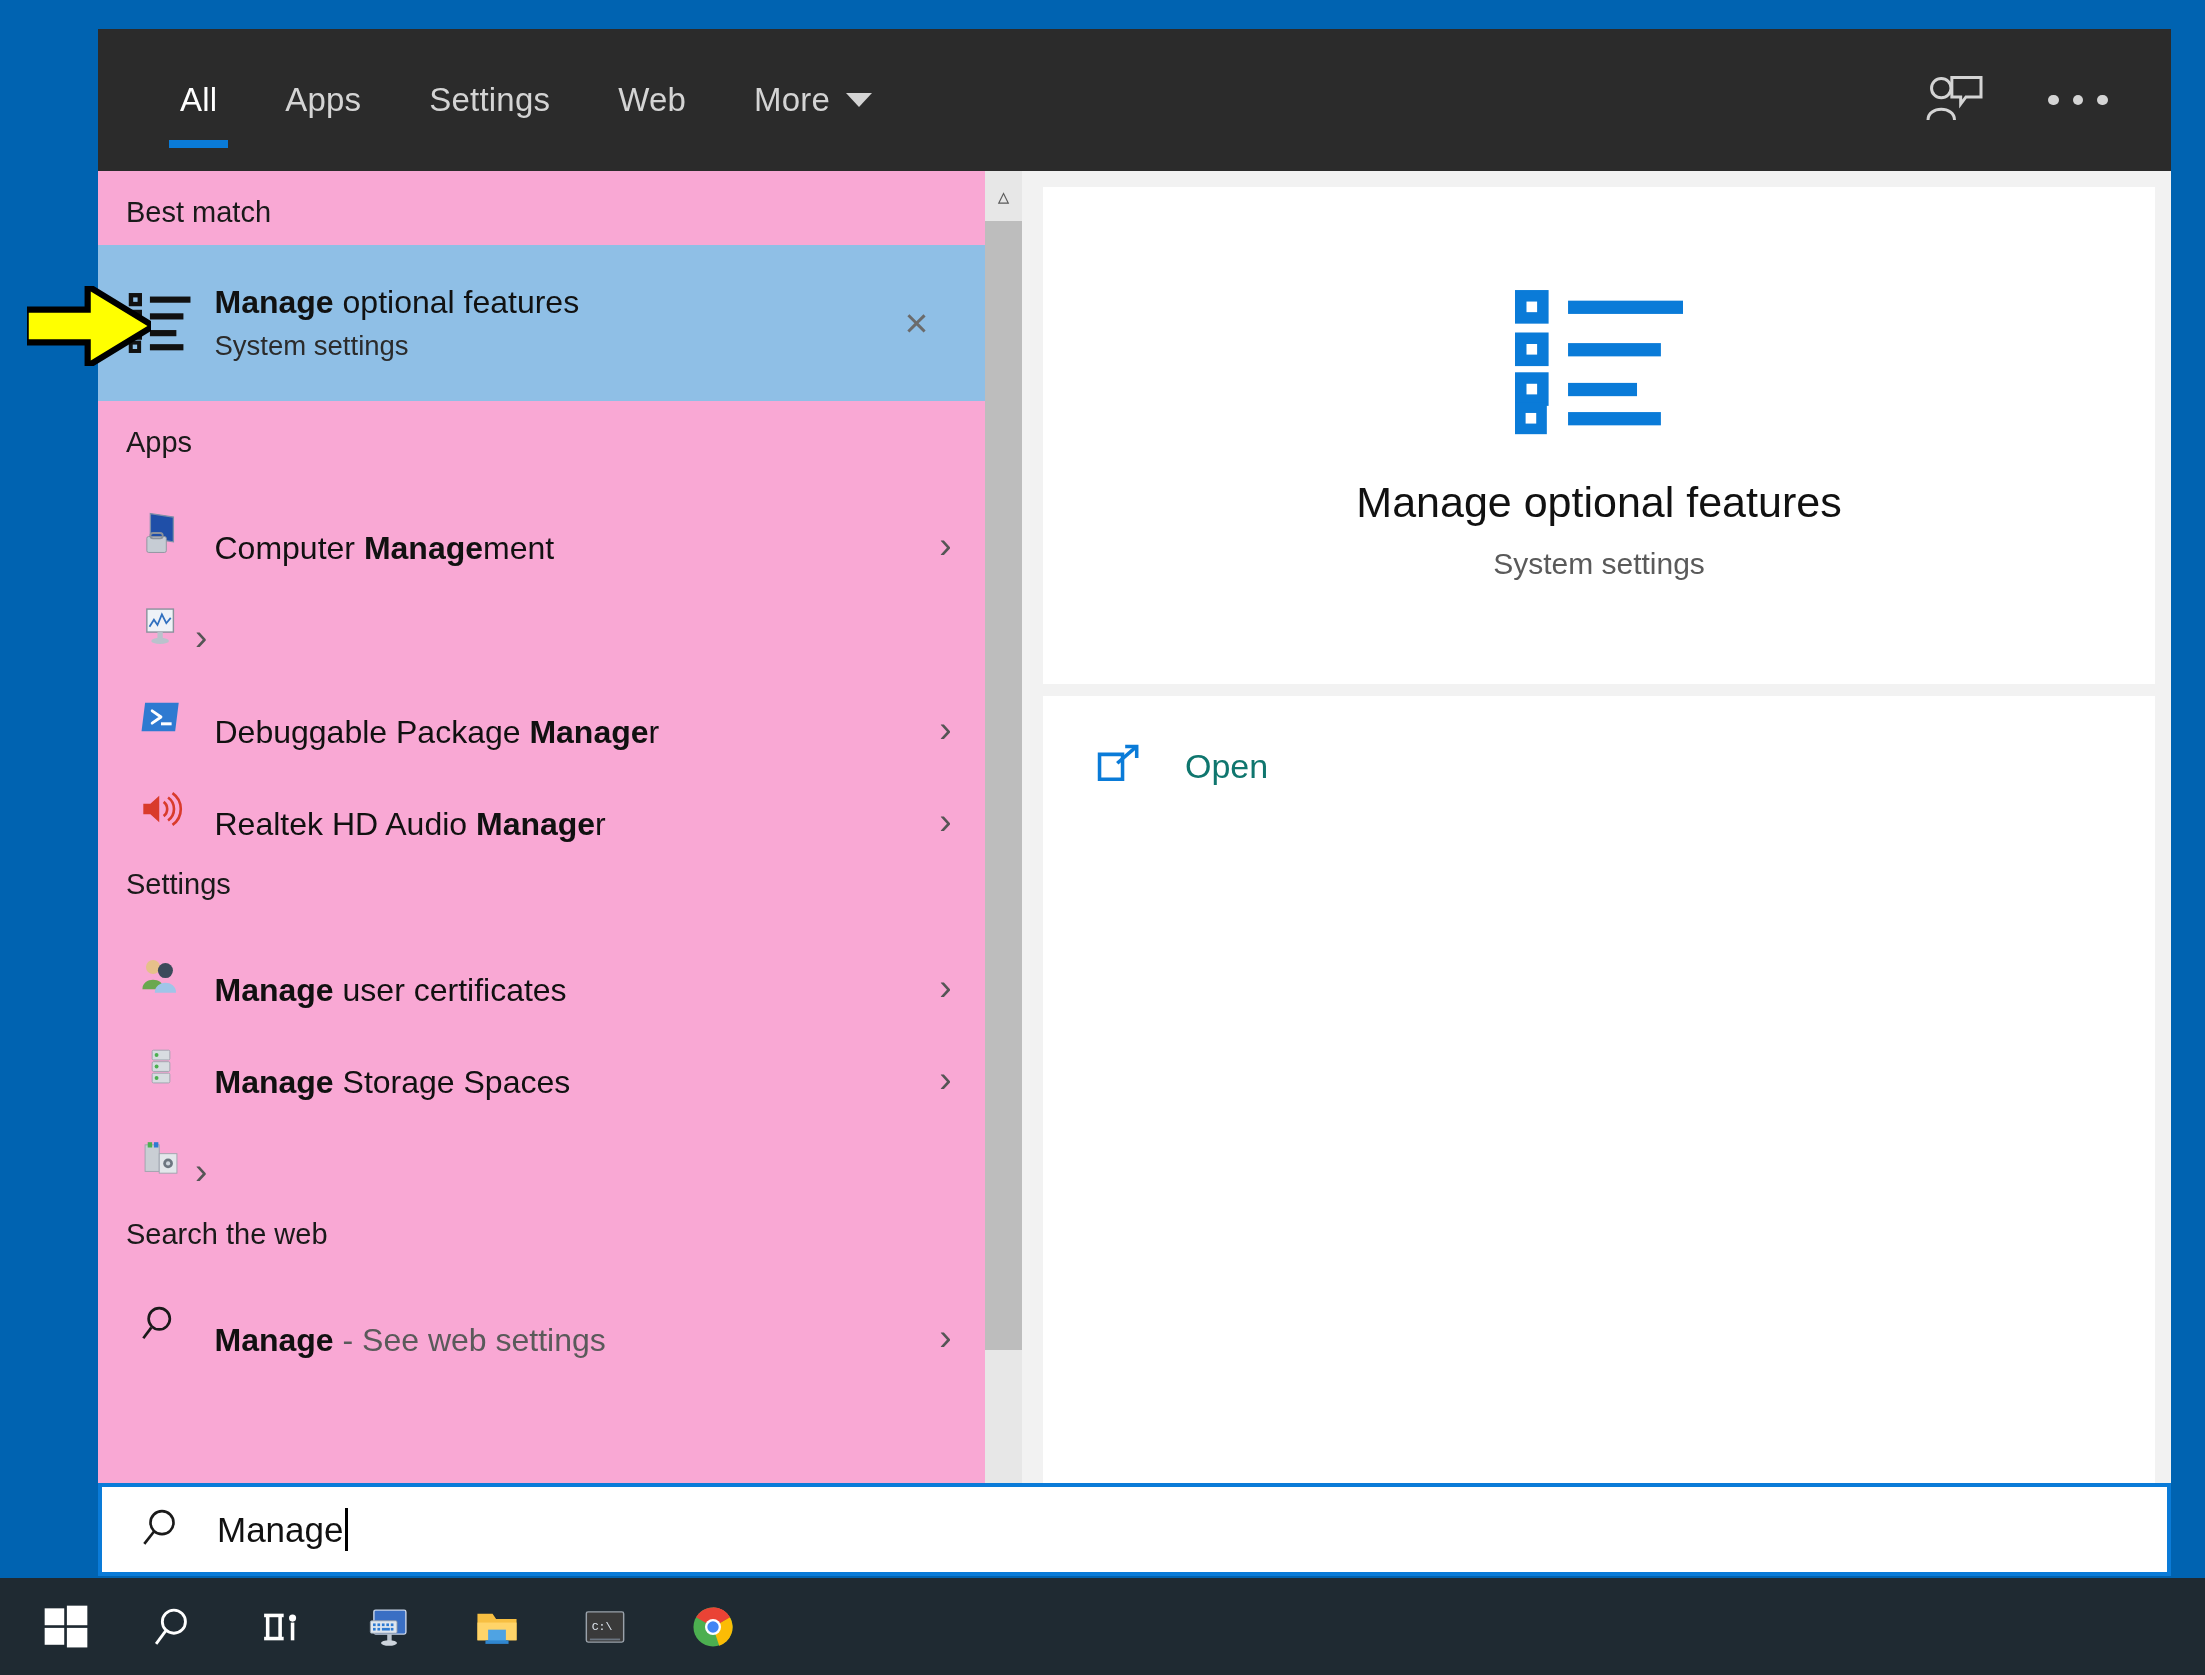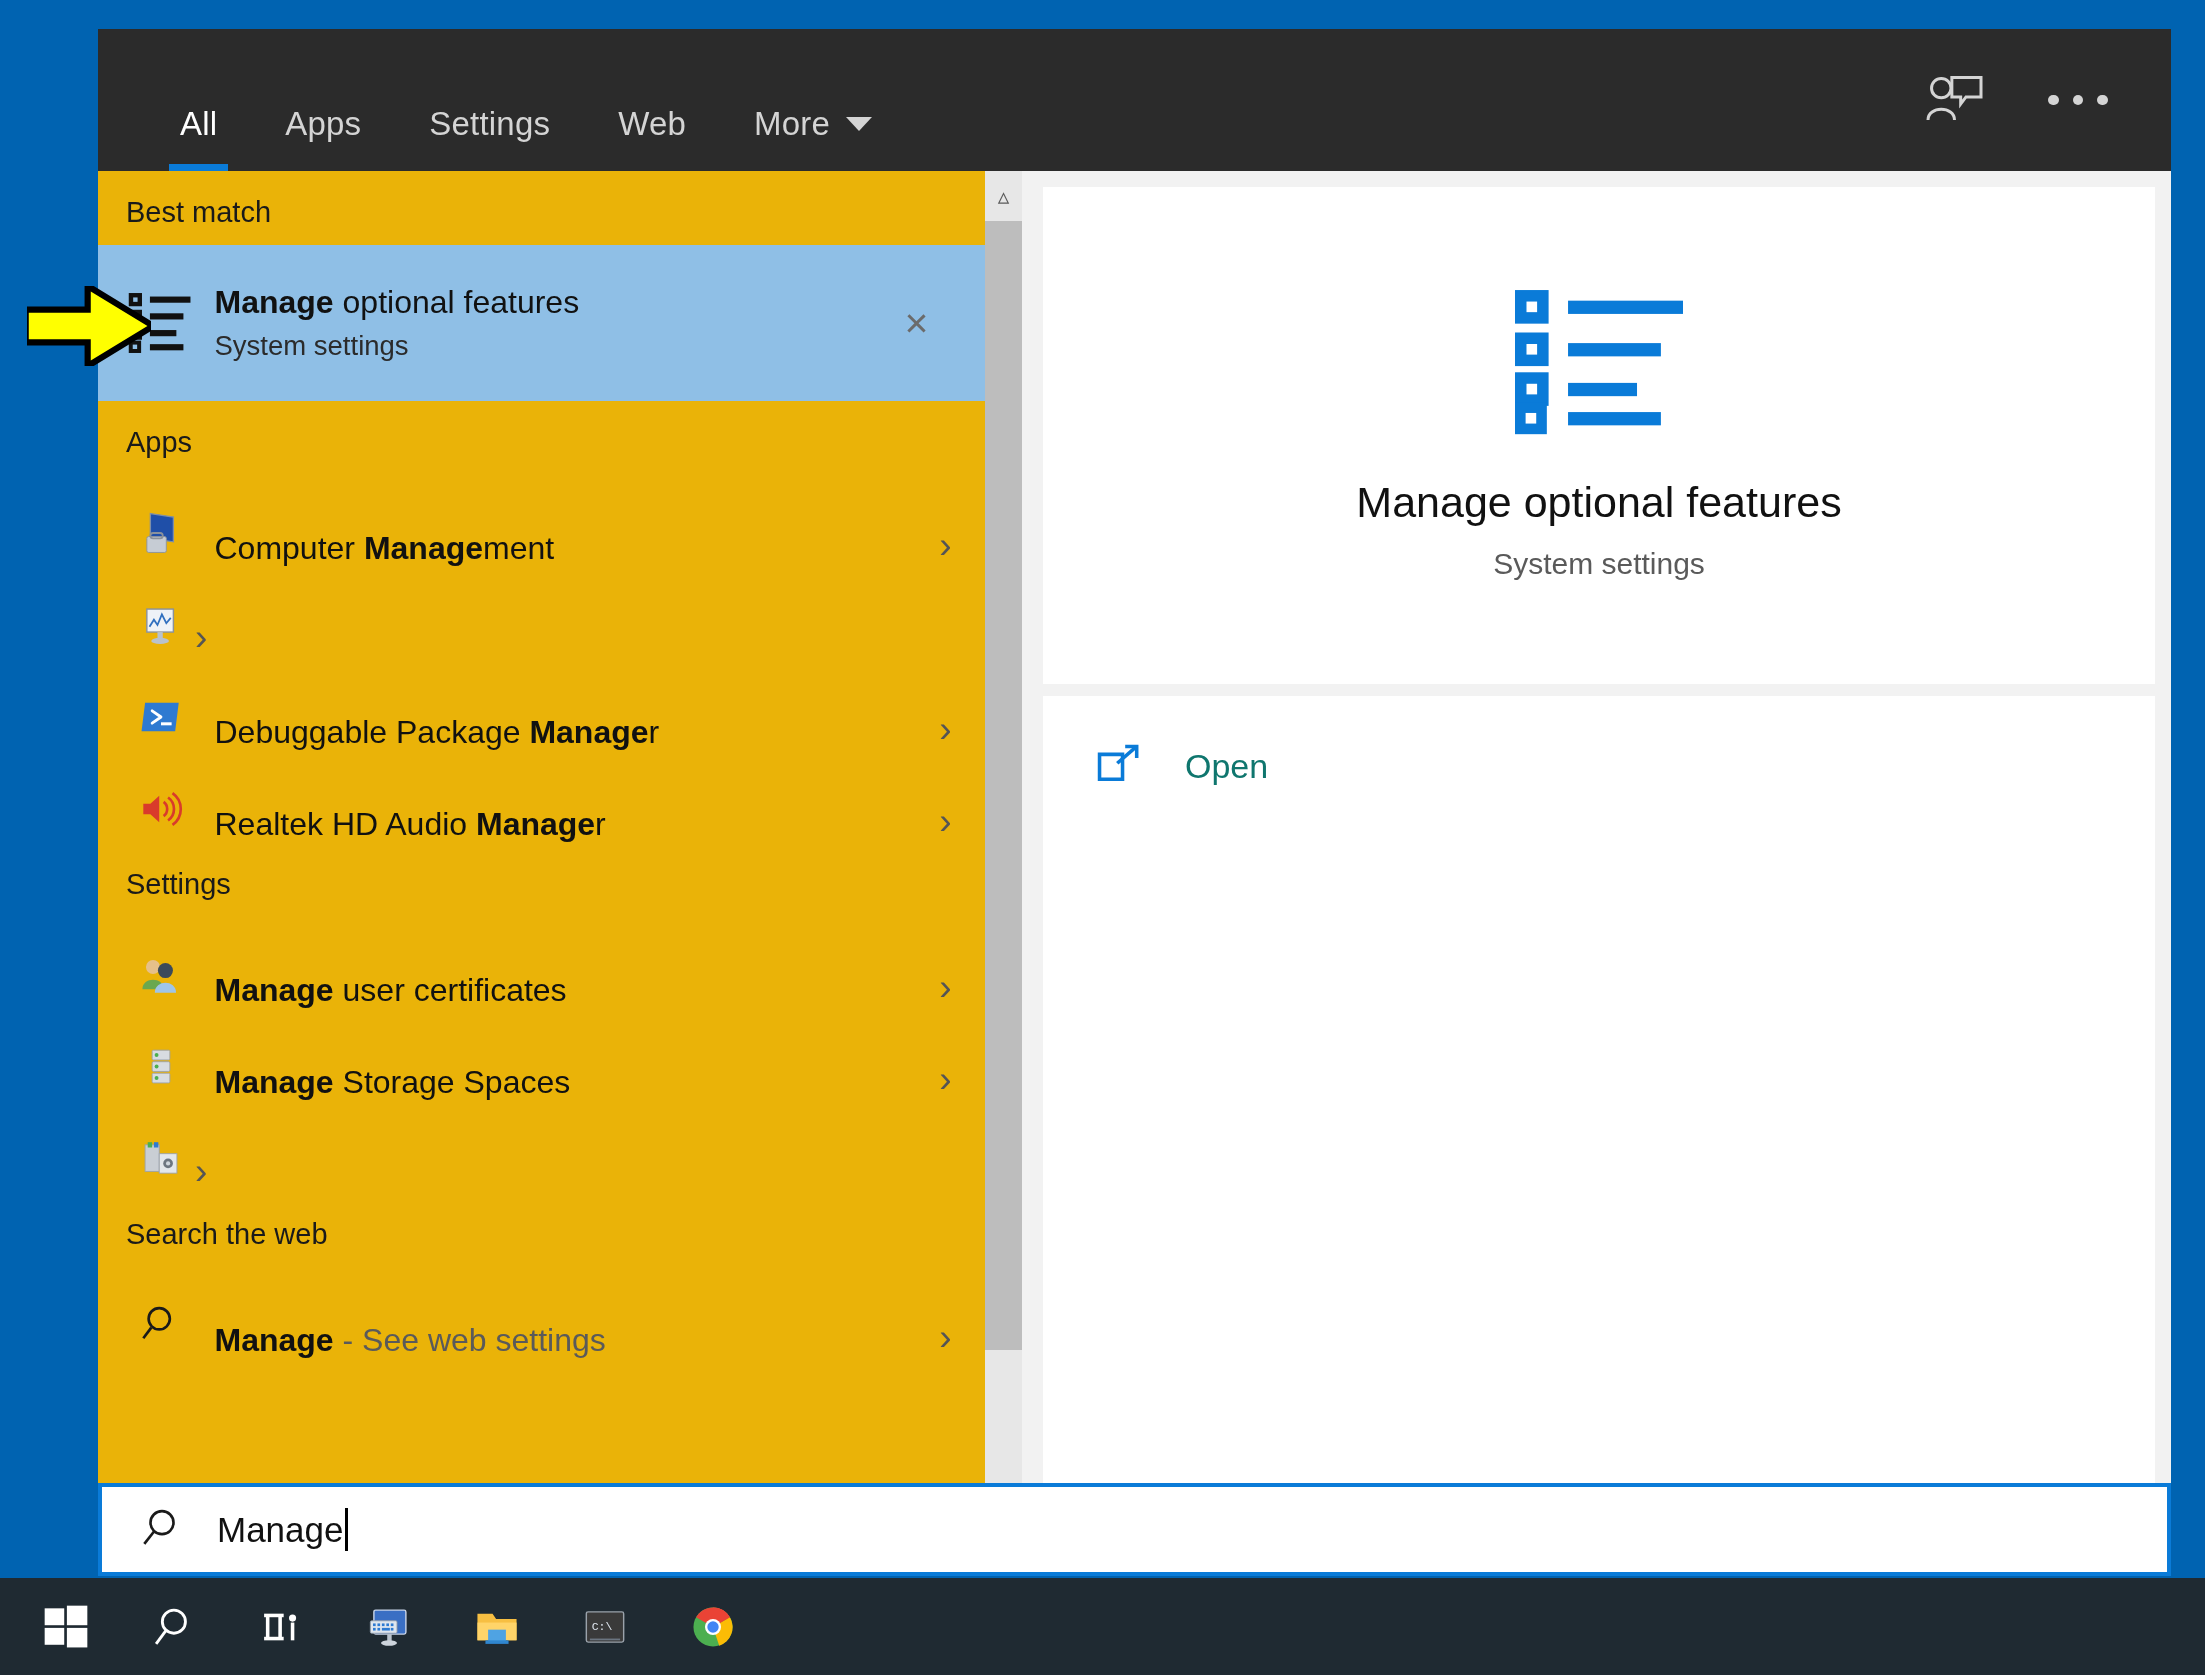--- a/index.html
+++ b/index.html
@@ -20,21 +20,21 @@
     background: #f2f2f2;
   }
 
   
   #header {
     position: absolute; left: 0; top: 0;
     width: 100%; height: 142px;
     background: #2b2b2b;
     display: flex; align-items: flex-start;
   }
-  #tabs { display: flex; align-items: stretch; height: 142px; padding-left: 48px; margin-top: 24px; }
+  #tabs { display: flex; align-items: stretch; height: 142px; padding-left: 48px; }
   .tab {
     position: relative;
     display: flex; align-items: center;
     padding: 0 34px;
     color: #d4d4d4;
     font-size: 33px;
     letter-spacing: 0.2px;
     height: 142px;
     cursor: default;
   }
@@ -64,21 +64,21 @@
   #body {
     position: absolute; left: 0; top: 142px;
     width: 100%; height: 1401px;
     display: flex;
   }
 
   
   #results-col {
     position: relative;
     width: 887px; height: 100%;
-    background: #eab308;
+    background: #f9a8d4;
     overflow: hidden;
   }
   .section-head {
     font-size: 29px; color: #1a1a1a;
     padding: 25px 0 16px 28px;
   }
   .res-row {
     display: flex; align-items: flex-end;
     height: 92px; padding: 0 19.5px 0 28px;
     cursor: default;

